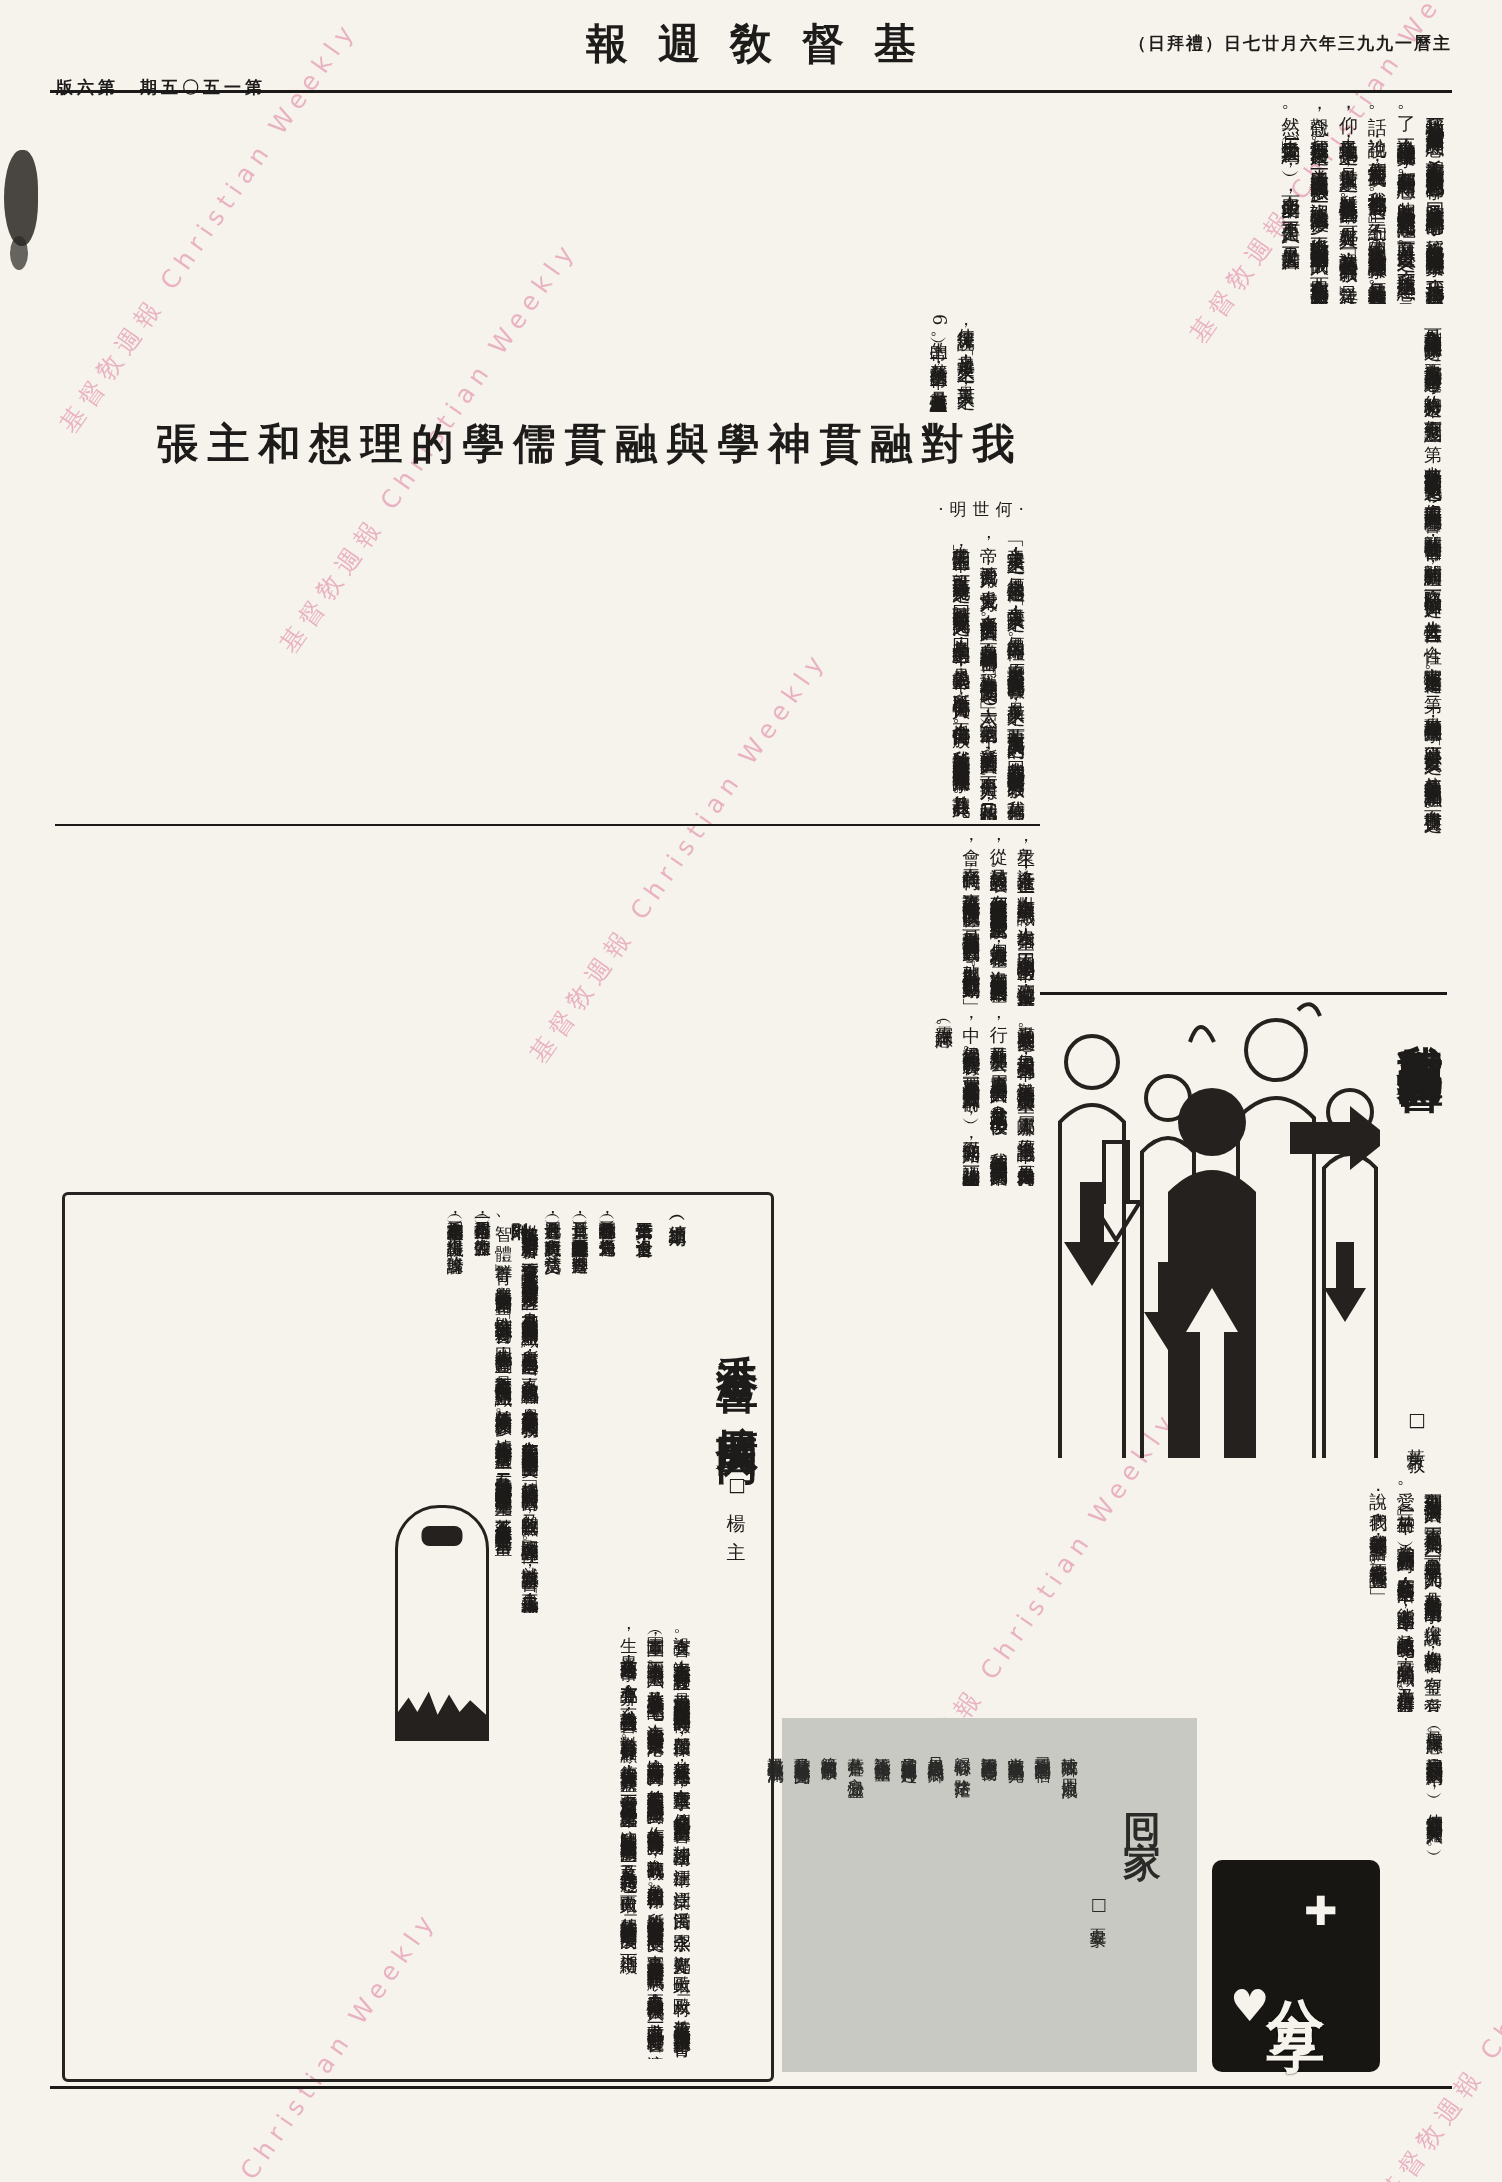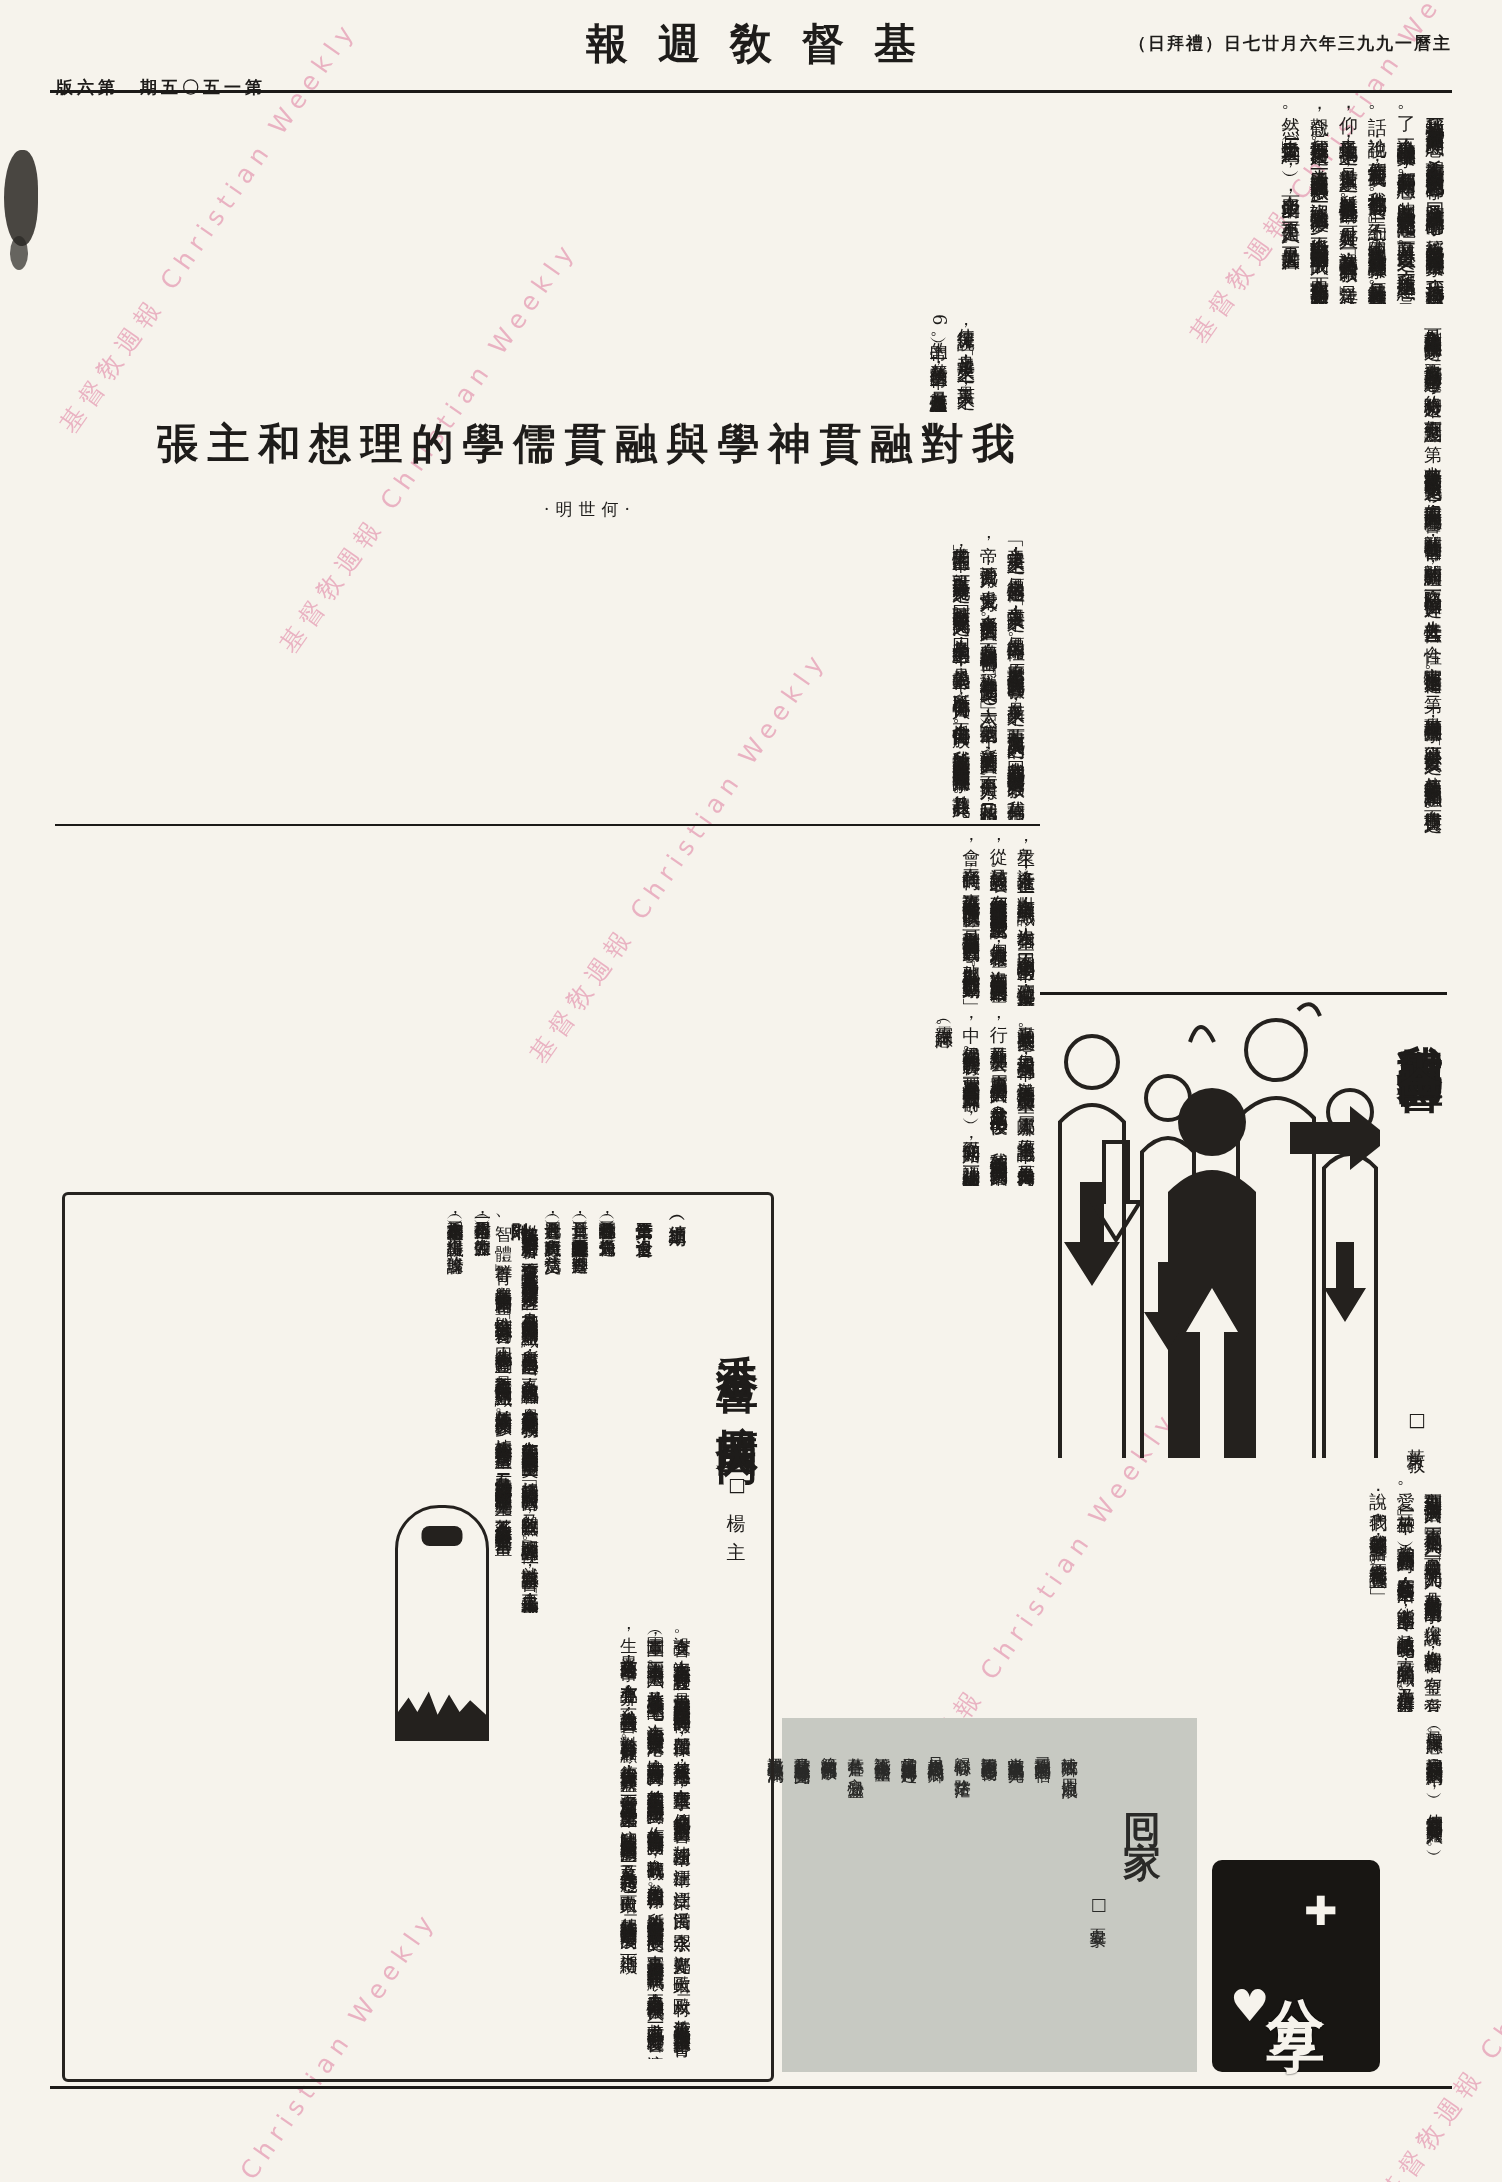--- a/index.html
+++ b/index.html
@@ -8,21 +8,21 @@
   .v{writing-mode:vertical-rl;}
   .body-text{font-size:18px;line-height:1.52;letter-spacing:1px;text-align:justify;overflow:hidden;}
   .abs{position:absolute;}
   .rule{position:absolute;background:#1c1a18;}
   
   .issue{top:32px;left:56px;font-size:17px;font-weight:bold;letter-spacing:4px;margin-top:44px;}
   .masthead{top:16px;left:0;width:100%;text-align:center;font-size:42px;font-weight:bold;letter-spacing:30px;text-indent:30px;}
   .dateline{top:32px;right:50px;font-size:17px;font-weight:bold;letter-spacing:2px;}
   
   .m-title{top:416px;left:150px;width:880px;text-align:center;font-size:42px;font-weight:bold;letter-spacing:9px;}
-  .m-author{top:498px;left:150px;width:880px;text-align:center;font-size:17px;letter-spacing:6px;}
+  .m-author{top:498px;left:150px;width:880px;text-align:right;font-size:17px;letter-spacing:6px;}
   
   .p-title{top:1008px;left:1390px;height:392px;font-size:46px;font-weight:bold;letter-spacing:3px;}
   .p-author{top:1408px;left:1404px;height:150px;font-size:19px;letter-spacing:3px;}
   
   .wavybox{top:1192px;left:62px;width:706px;height:884px;border:3px solid #262320;border-radius:6px;background:transparent;}
   .box-title{position:absolute;top:126px;right:6px;height:740px;font-size:42px;font-weight:bold;letter-spacing:5px;}
   .box-title .gap{display:inline-block;height:52px;}
   .box-title .box-author{font-size:19px;font-weight:normal;letter-spacing:4px;margin-top:8px;}
   .box-header{position:absolute;top:14px;right:80px;height:430px;font-size:17px;line-height:1.6;}
   .box-header>div{margin-left:6px;}

